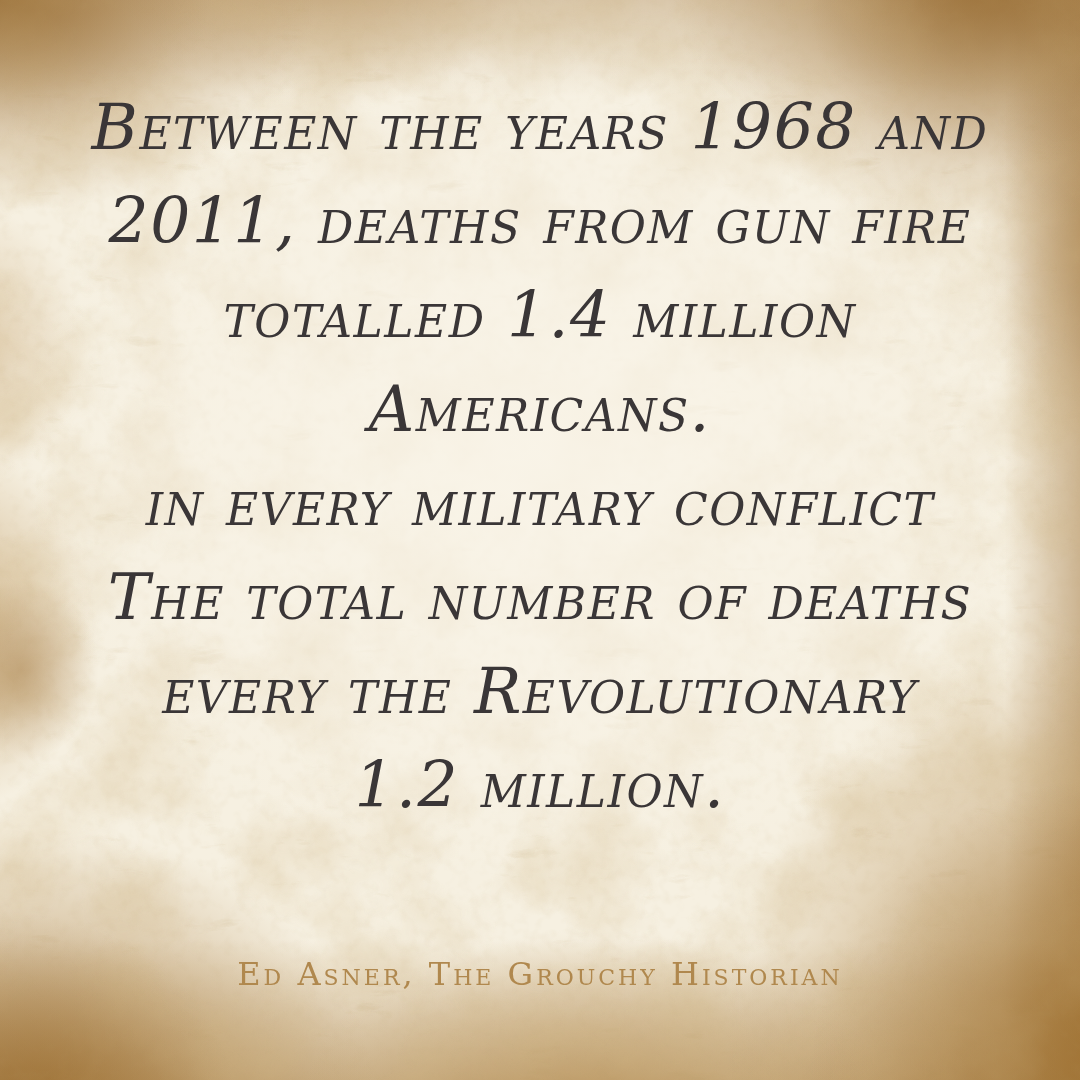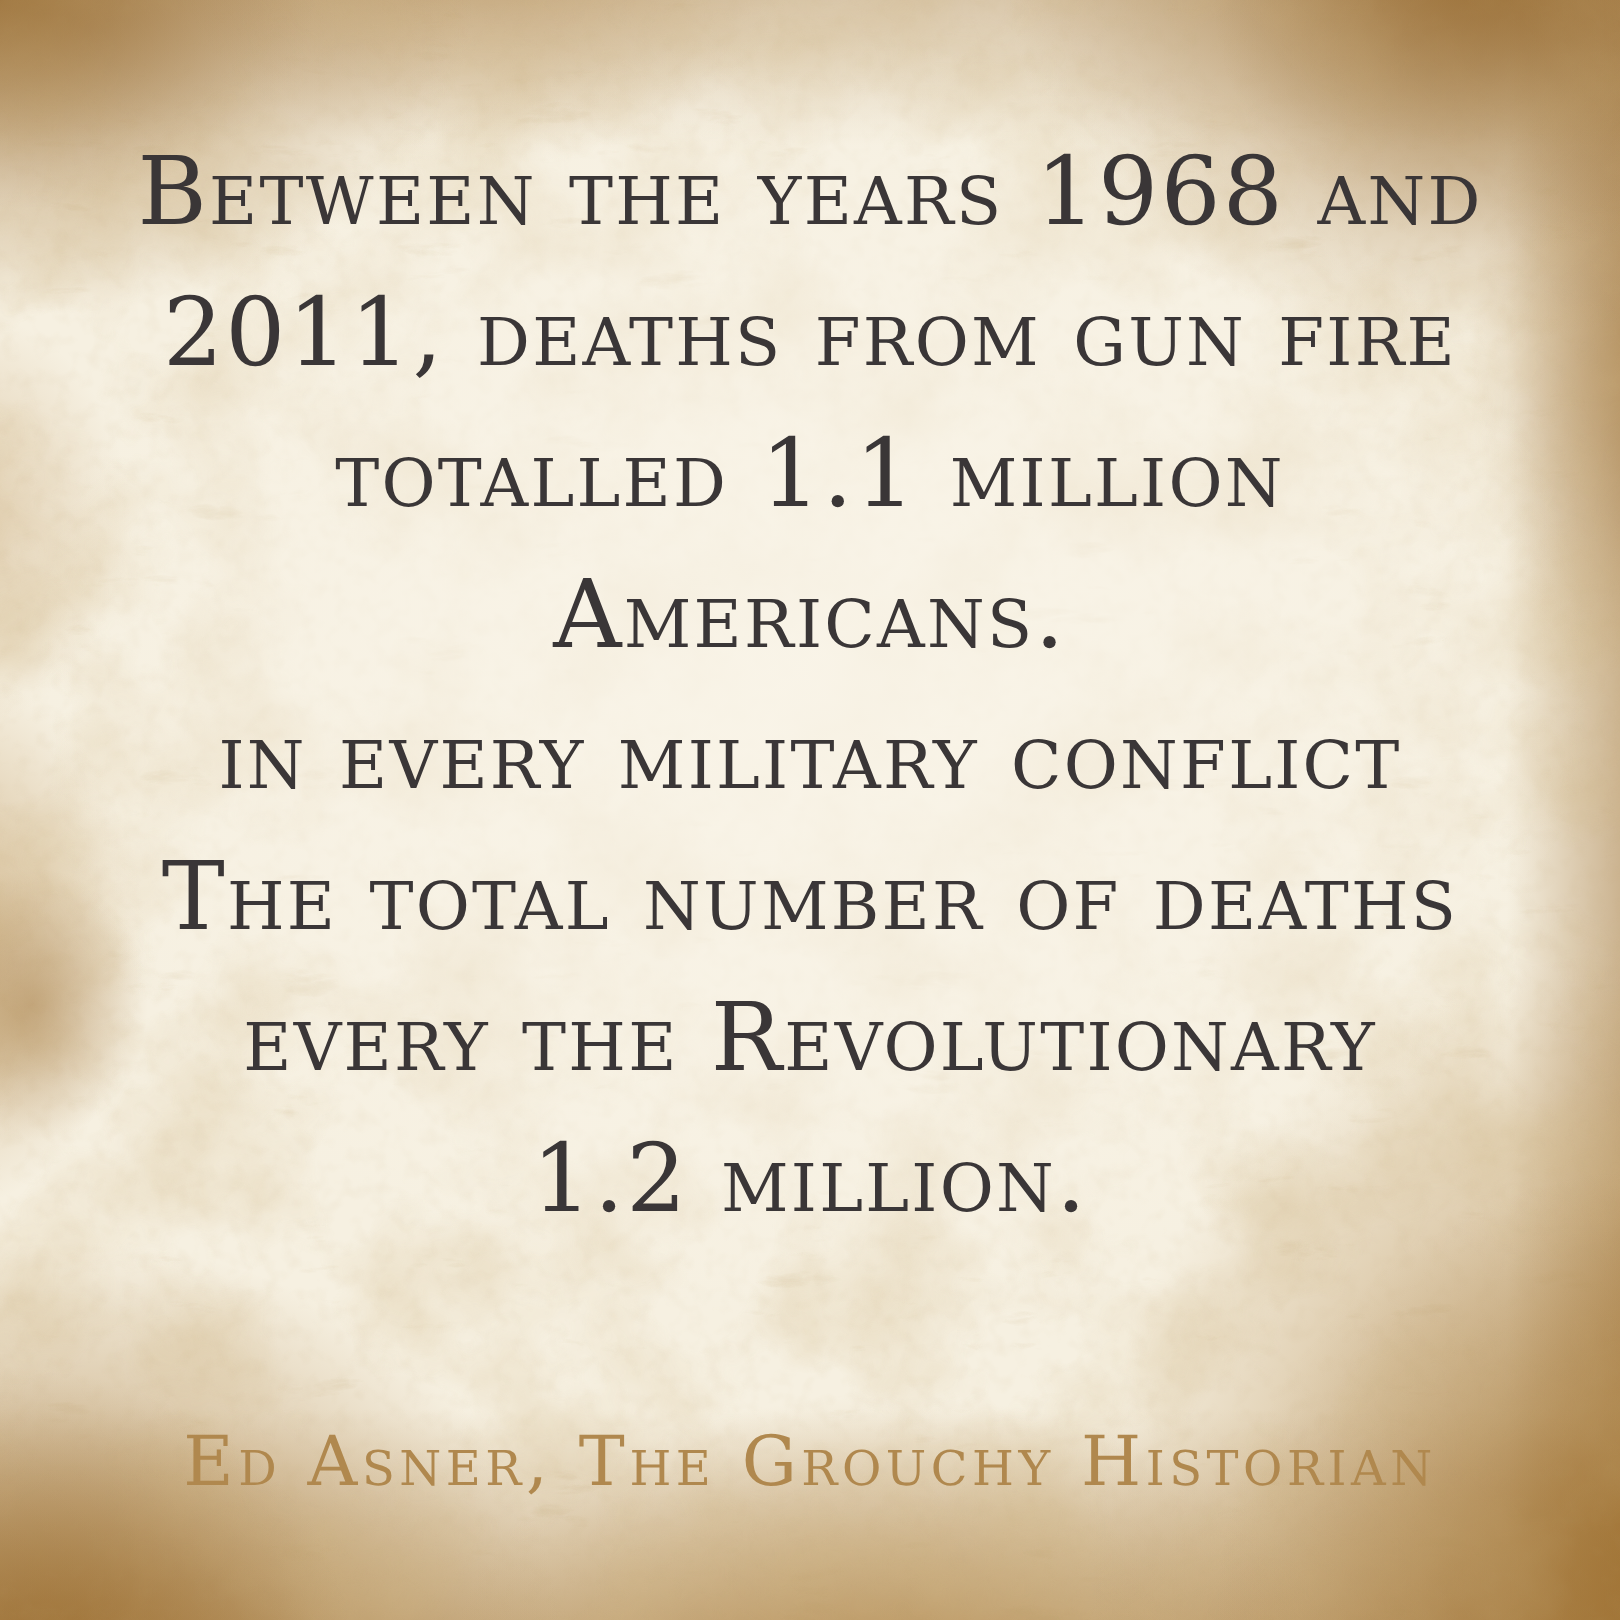--- a/index.html
+++ b/index.html
@@ -53,35 +53,36 @@
   
   .quote {
     position: absolute;
     left: 0; right: 0; top: 81px;
     text-align: center;
     color: #3a3637;
     font-variant: small-caps;
     font-size: 63px;
     letter-spacing: 1.5px;
     font-weight: 500;
+    font-style: italic;
   }
   .qline {
     height: 94px;
     line-height: 94px;
     white-space: nowrap;
   }
   .attribution {
     position: absolute;
     left: 0; right: 0; top: 948px;
     height: 52px;
     line-height: 52px;
     text-align: center;
     color: #b0884e;
     font-variant: small-caps;
-    font-size: 46px;
+    font-size: 32px;
     letter-spacing: 3px;
     white-space: nowrap;
   }
 </style>
 </head>
 <body>
 
 <div class="canvas">
 
   <div class="bg-base"></div>
@@ -114,21 +115,21 @@
     <rect width="1080" height="1080" filter="url(#fiberStreaks)" opacity="0.45"></rect>
     <rect width="1080" height="1080" filter="url(#fineGrain)" opacity="0.35"></rect>
   </svg>
 
   <div class="bg-wash"></div>
   <div class="bg-stains"></div>
 
   <div class="quote">
     <div class="qline">Between the years 1968 and</div>
     <div class="qline">2011, deaths from gun fire</div>
-    <div class="qline">totalled 1.1 million</div>
+    <div class="qline">totalled 1.4 million</div>
     <div class="qline">Americans.</div>
     <div class="qline">in every military conflict</div>
     <div class="qline">The total number of deaths</div>
     <div class="qline">every the Revolutionary</div>
     <div class="qline">1.2 million.</div>
   </div>
 
   <div class="attribution">Ed Asner, The Grouchy Historian</div>
 
 </div>

